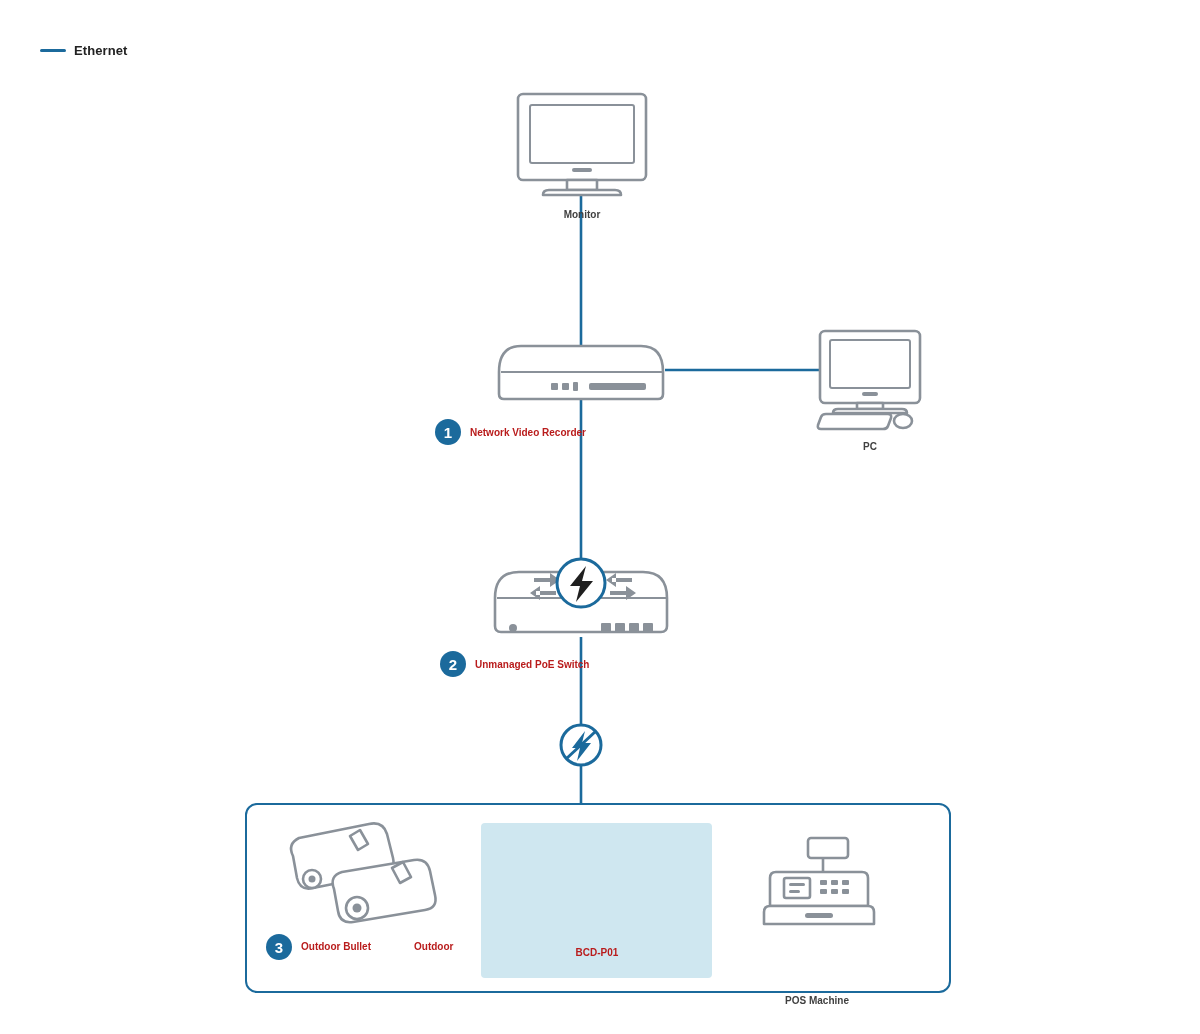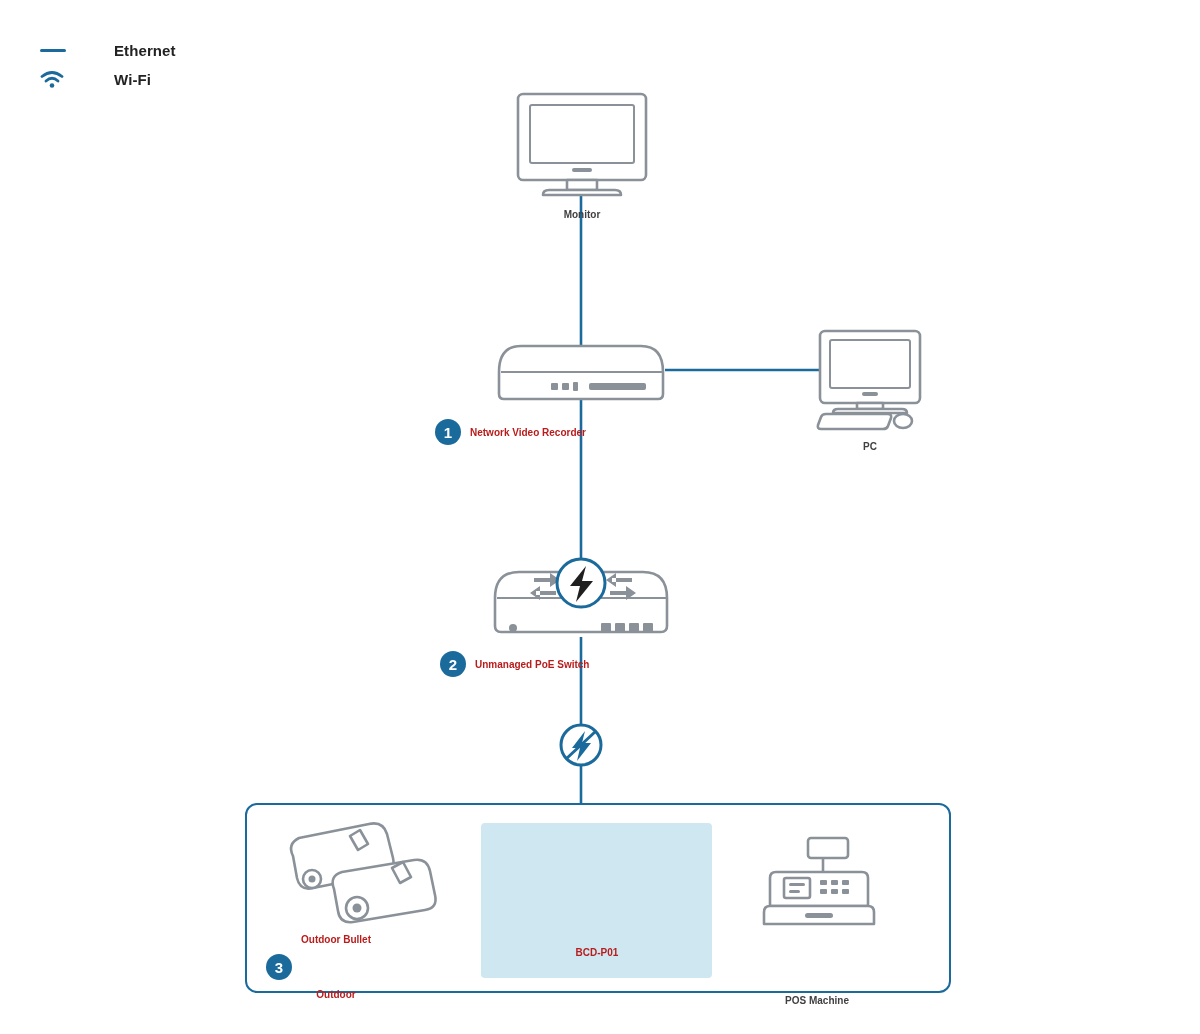--- a/index.html
+++ b/index.html
@@ -33,25 +33,24 @@
     align-items: center;
     height: 29px;
   }
   .legend-sym {
     width: 34px;
     display: flex;
     align-items: center;
     justify-content: flex-start;
   }
   .legend-label {
-    font-size: 15px;
+    font-size: 13px;
     font-weight: bold;
     color: #222222;
     letter-spacing: 0.1px;
-    margin-left: 40px;
   }
   .line-swatch {
     display: block;
     width: 26px;
     height: 3px;
     border-radius: 2px;
   }
 
   
   .node-label {
@@ -226,49 +225,39 @@
 <div class="abs" id="highlight-box"></div>
 <div class="abs" id="device-group"></div>
 
 <div class="abs" id="legend">
   <div class="legend-row">
     <span class="legend-sym">
       <span class="line-swatch" style="background:#1b6a9c"></span>
     </span>
     <span class="legend-label">Ethernet</span>
   </div>
-  <div class="legend-row">
-    <span class="legend-sym">
-      <svg width="24" height="18" viewBox="0 0 24 18">
-        <path d="M2 5.5 Q12 -2.5 22 5.5" stroke="#1b6a9c" stroke-width="2.8" fill="none" stroke-linecap="round"></path>
-        <path d="M6 10 Q12 4.5 18 10" stroke="#1b6a9c" stroke-width="2.8" fill="none" stroke-linecap="round"></path>
-        <circle cx="12" cy="14.5" r="2.3" fill="#1b6a9c"></circle>
-      </svg>
-    </span>
-    <span class="legend-label">Wi-Fi</span>
-  </div>
 </div>
 
 <div class="abs node-label" style="left:482px; top:209px; width:200px;">Monitor</div>
 
 <div class="abs label-row" style="left:435px; top:419px;">
   <span class="badge">1</span>
   <span class="node-label accent">Network Video Recorder</span>
 </div>
 
 <div class="abs node-label" style="left:790px; top:441px; width:160px;">PC</div>
 
 <div class="abs label-row" style="left:440px; top:651px;">
   <span class="badge">2</span>
   <span class="node-label accent">Unmanaged PoE Switch</span>
 </div>
 
 <div class="abs label-row" style="left:266px; top:934px; align-items:center;">
   <span class="badge">3</span>
-  <span style="display:flex; flex-direction:column; line-height:1.18;gap:43px;">
+  <span style="display:flex; flex-direction:row; line-height:1.18;gap:43px;">
     <span class="node-label accent">Outdoor Bullet</span>
     <span class="node-label accent">Outdoor</span>
   </span>
 </div>
 
 <div class="abs node-label accent" style="left:497px; top:947px; width:200px;">BCD-P01</div>
 
 <div class="abs node-label" style="left:737px; top:947px; width:160px;margin-top:48px;">POS Machine</div>
 
 </body></html>

